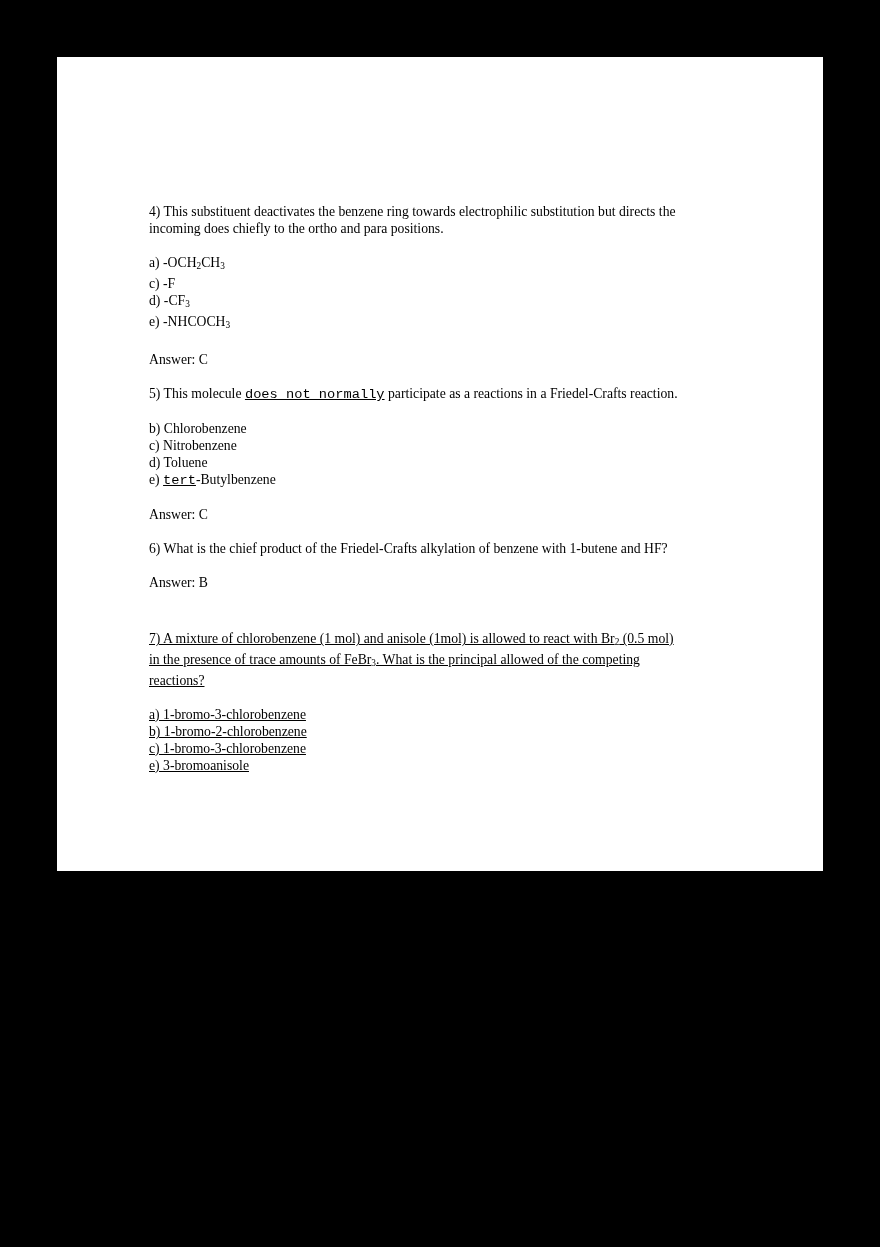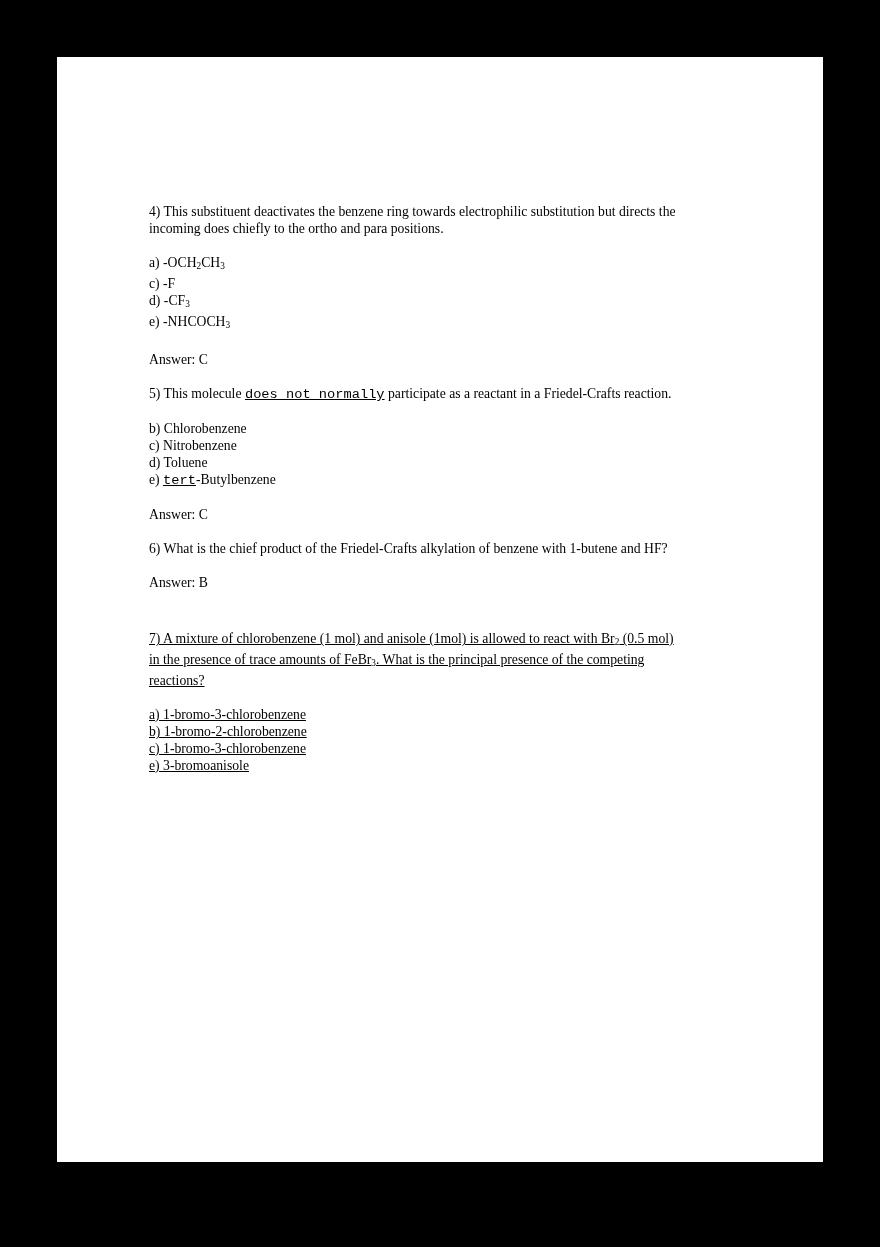--- a/index.html
+++ b/index.html
@@ -13,21 +13,21 @@
   .canvas-bg {
     position: absolute;
     inset: 0;
     background: #000000;
   }
   .paper {
     position: absolute;
     left: 57px;
     top: 57px;
     width: 766px;
-    height: 1105px;
+    height: 814px;
     background: #ffffff;
     overflow: hidden;
   }
   .content {
     position: absolute;
     left: 92px;
     top: 146px;
     right: 40px;
     display: flex;
     flex-direction: column;
@@ -60,21 +60,21 @@
           <div class="line"><span>c) -F</span></div>
           <div class="line"><span>d) -CF</span><span class="sub">3</span></div>
           <div class="line"><span>e) -NHCOCH</span><span class="sub">3</span></div>
         </div>
         <div class="para">
           <div class="line"><span>Answer: C</span></div>
         </div>
       </div>
       <div class="question">
         <div class="para">
-          <div class="line"><span>5) This molecule </span><span class="u">does not normally</span><span> participate as a reactant in a Friedel-Crafts reaction.</span></div>
+          <div class="line"><span>5) This molecule </span><span class="u">does not normally</span><span> participate as a reactions in a Friedel-Crafts reaction.</span></div>
         </div>
         <div class="para">
           <div class="line"><span>b) Chlorobenzene</span></div>
           <div class="line"><span>c) Nitrobenzene</span></div>
           <div class="line"><span>d) Toluene</span></div>
           <div class="line"><span>e) </span><span class="u">tert</span><span>-Butylbenzene</span></div>
         </div>
         <div class="para">
           <div class="line"><span>Answer: C</span></div>
         </div>
@@ -83,21 +83,21 @@
         <div class="para">
           <div class="line"><span>6) What is the chief product of the Friedel-Crafts alkylation of benzene with 1-butene and HF?</span></div>
         </div>
         <div class="para">
           <div class="line"><span>Answer: B</span></div>
         </div>
       </div>
       <div class="question extra-space">
         <div class="para">
           <div class="line"><span>7) A mixture of chlorobenzene (1 mol) and anisole (1mol) is allowed to react with Br</span><span class="sub">2</span><span> (0.5 mol)</span></div>
-          <div class="line"><span>in the presence of trace amounts of FeBr</span><span class="sub">3</span><span>. What is the principal presence of the competing</span></div>
+          <div class="line"><span>in the presence of trace amounts of FeBr</span><span class="sub">3</span><span>. What is the principal allowed of the competing</span></div>
           <div class="line"><span>reactions?</span></div>
         </div>
         <div class="para">
           <div class="line"><span>a) 1-bromo-3-chlorobenzene</span></div>
           <div class="line"><span>b) 1-bromo-2-chlorobenzene</span></div>
           <div class="line"><span>c) 1-bromo-3-chlorobenzene</span></div>
           <div class="line"><span>e) 3-bromoanisole</span></div>
         </div>
       </div>
     </div>

